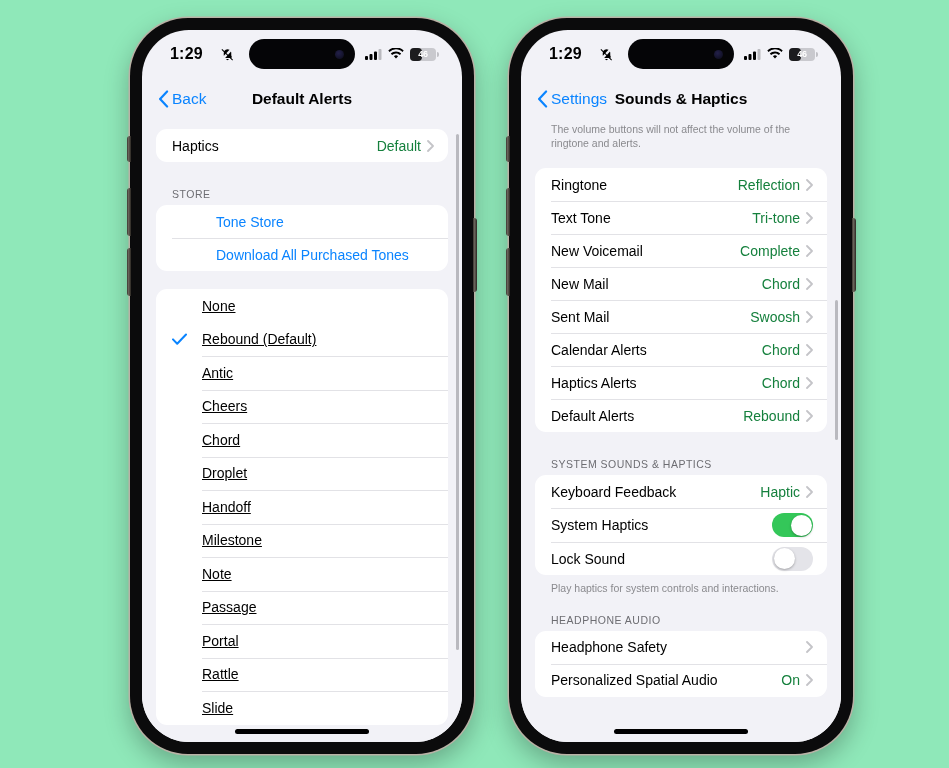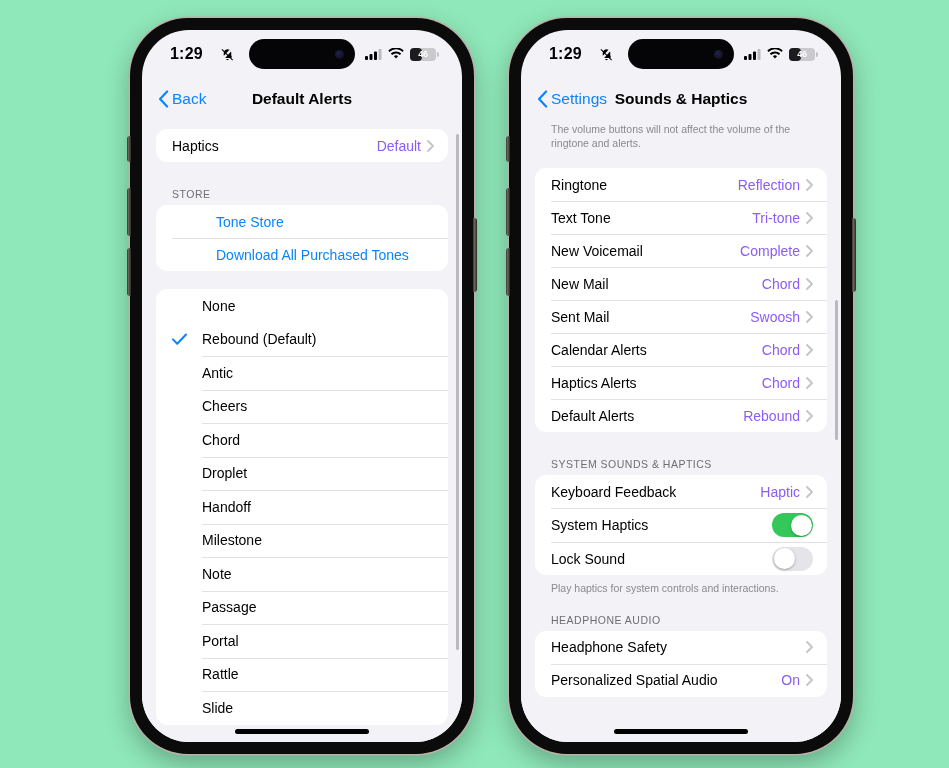--- a/index.html
+++ b/index.html
@@ -140,21 +140,21 @@
     padding: 0 14px 0 16px;
     font-size: 14px; color: #000;
     cursor: pointer;
   }
   .row + .row::before {
     content: ""; position: absolute; left: 16px; right: 0; top: 0;
     height: 0.5px; background: #e2e2e6;
   }
   .row-label { flex: 0 0 auto; }
   .row-value {
-    margin-left: auto; color: #8b5cf6; font-size: 14px;
+    margin-left: auto; color: #15803d; font-size: 14px;
     padding-right: 6px;
   }
   .chev {
     width: 7px; height: 12px; flex: 0 0 auto;
   }
   .row.link .row-label { color: #0a84ff; margin-left: 44px; }
 
   .hdr {
     font-size: 10.5px; color: #6d6d72;
     letter-spacing: .5px;
@@ -174,21 +174,21 @@
     display: flex; align-items: center;
     padding-left: 16px;
     font-size: 14px; color: #000;
     cursor: pointer;
   }
   .tone-row + .tone-row::before {
     content: ""; position: absolute; left: 46px; right: 0; top: 0;
     height: 0.5px; background: #e2e2e6;
   }
   .tone-check { width: 30px; flex: 0 0 auto; display: flex; align-items: center; }
-  .tone-name { flex: 1; }
+  .tone-name { flex: 1; text-decoration: underline; }
 
   
   .toggle {
     margin-left: auto;
     width: 41px; height: 24px; border-radius: 13px;
     background: #e4e4e9;
     position: relative;
     flex: 0 0 auto;
     cursor: pointer;
   }

